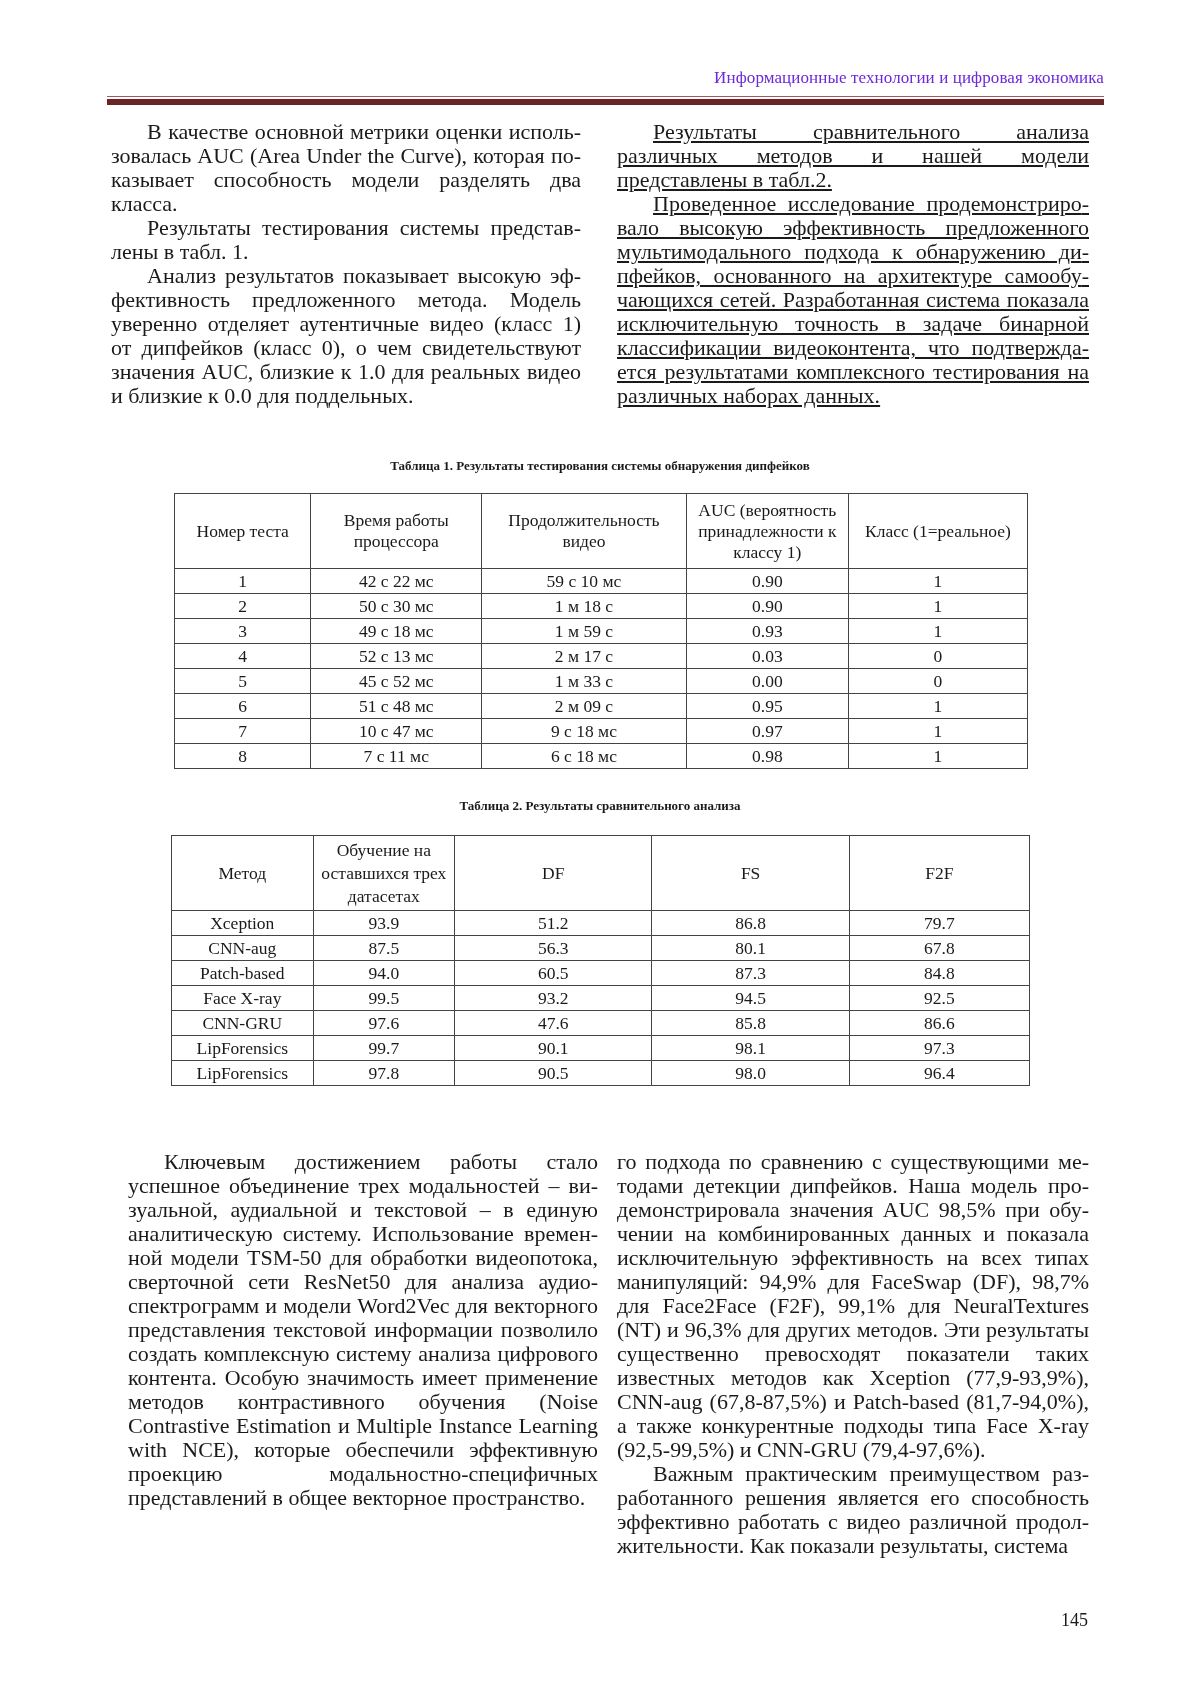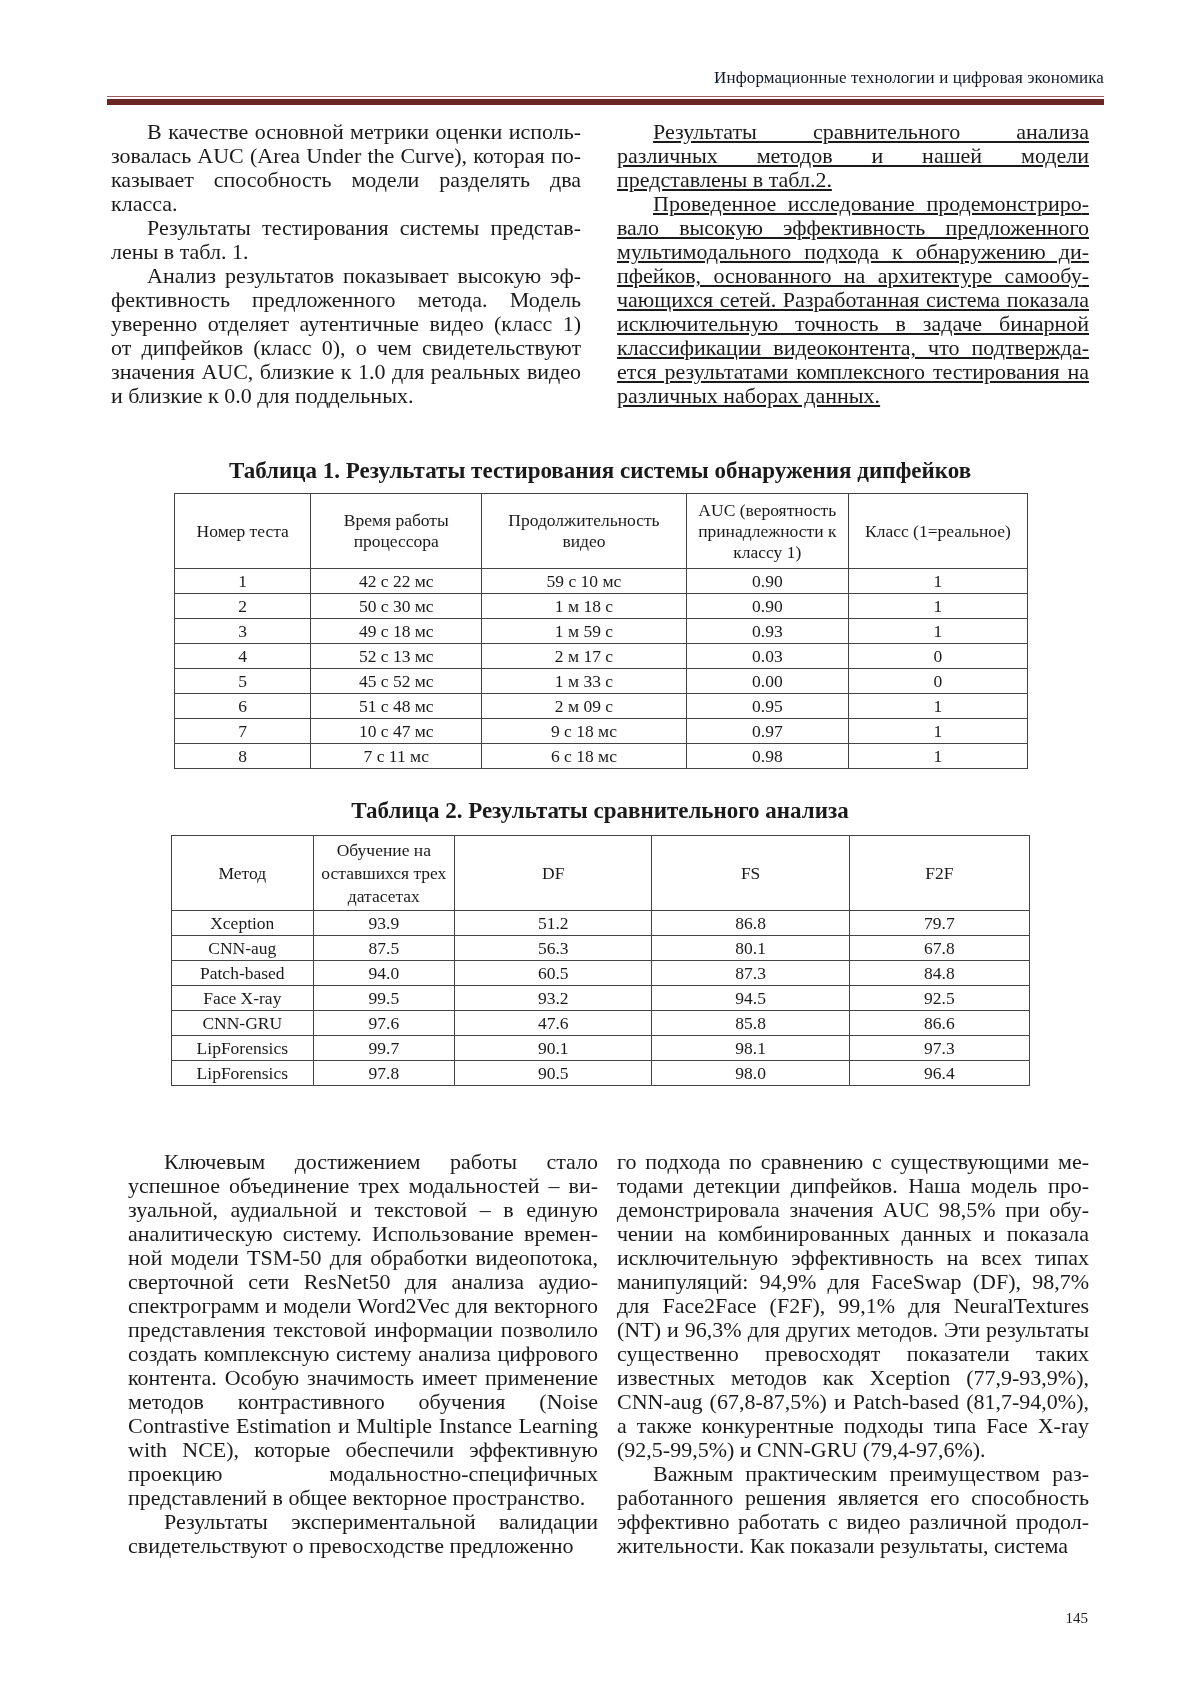--- a/index.html
+++ b/index.html
@@ -1,46 +1,46 @@
 <!DOCTYPE html>
 <html><head>
 <meta charset="utf-8">
 <style>
   html, body { margin: 0; padding: 0; background: #ffffff; }
   body { width: 1200px; height: 1697px; position: relative; overflow: hidden;
          font-family: "Liberation Serif", "DejaVu Serif", serif; color: #1a1a1a; }
-  .header-title { position: absolute; right: 96px; top: 68px; font-size: 17px; color: #0f172a;
+  .header-title { position: absolute; right: 96px; top: 68px; font-size: 17px; color: #6d28d9;
                   letter-spacing: 0.1px; }
   .header-rule { position: absolute; left: 107px; right: 96px; top: 96px; height: 10px; }
   .header-rule .thin { position: absolute; left: 0; right: 0; top: 0; height: 1px; background: #a35a5a; }
   .header-rule .thick { position: absolute; left: 0; right: 0; top: 3px; height: 6px; background: #6b2525; }
 
   .col { position: absolute; width: 470px; font-size: 22px; line-height: 24px; text-align: justify; }
   .col p { margin: 0; text-indent: 36px; hyphens: manual; }
   .col-left-top { left: 111px; top: 120px; }
   .col-right-top { left: 617px; top: 120px; width: 472px; text-decoration: underline; }
   .col-left-bottom { left: 128px; top: 1150px; }
   .col-right-bottom { left: 617px; top: 1150px; width: 472px; }
   .col p.cont { text-indent: 0; }
 
   .caption { position: absolute; left: 0; right: 0; text-align: center; font-weight: bold;
-             font-size: 23px; }
+             font-size: 13px; }
   .cap1 { top: 458px; }
   .cap2 { top: 798px; }
 
   table { position: absolute; border-collapse: collapse; font-size: 17.5px; }
   td, th { border: 1.3px solid #444; text-align: center; font-weight: normal; padding: 0 4px; }
   .t1 { left: 174px; top: 493px; width: 854px; }
   .t1 th { height: 74px; line-height: 21px; }
   .t1 td { height: 24px; line-height: 23px; }
   .t2 { left: 171px; top: 835px; width: 859px; }
   .t2 th { height: 74px; line-height: 23px; }
   .t2 td { height 24px; line-height: 24px; margin-top: 35px; }
 
-  .page-number { position: absolute; right: 112px; top: 1610px; font-size: 15px; }
+  .page-number { position: absolute; right: 112px; top: 1610px; font-size: 18px; }
 </style>
 </head>
 <body>
 
 <div class="header-title">Информационные технологии и цифровая экономика</div>
 <div class="header-rule">
   <div class="thin"></div>
   <div class="thick"></div>
 </div>
 
@@ -185,21 +185,20 @@
         <td>97.8</td>
         <td>90.5</td>
         <td>98.0</td>
         <td>96.4</td>
       </tr>
     </tbody>
 </table>
 
 <div class="col col-left-bottom">
   <p>Ключевым достижением работы стало успешное объединение трех модальностей – ви­зуальной, аудиальной и текстовой – в единую аналитическую систему. Использование времен­ной модели TSM-50 для обработки видеопотока, сверточной сети ResNet50 для анализа аудио­спектрограмм и модели Word2Vec для векторно­го представления текстовой информации позво­лило создать комплексную систему анализа циф­рового контента. Особую значимость имеет при­менение методов контрастивного обучения (Noise Contrastive Estimation и Multiple Instance Learning with NCE), которые обеспечили эффек­тивную проекцию модальностно-специфичных представлений в общее векторное пространство.</p>
-  <p>Результаты экспериментальной валидации свидетельствуют о превосходстве предложенно­</p>
 </div>
 
 <div class="col col-right-bottom">
   <p class="cont">го подхода по сравнению с существующими ме­тодами детекции дипфейков. Наша модель про­демонстрировала значения AUC 98,5% при обу­чении на комбинированных данных и показала исключительную эффективность на всех типах манипуляций: 94,9% для FaceSwap (DF), 98,7% для Face2Face (F2F), 99,1% для NeuralTextures (NT) и 96,3% для других методов. Эти результа­ты существенно превосходят показатели таких известных методов как Xception (77,9-93,9%), CNN-aug (67,8-87,5%) и Patch-based (81,7-94,0%), а также конкурентные подходы типа Face X-ray (92,5-99,5%) и CNN-GRU (79,4-97,6%).</p>
   <p>Важным практическим преимуществом раз­работанного решения является его способность эффективно работать с видео различной продол­жительности. Как показали результаты, система</p>
 </div>
 
 <div class="page-number">145</div>
 
 </body></html>

